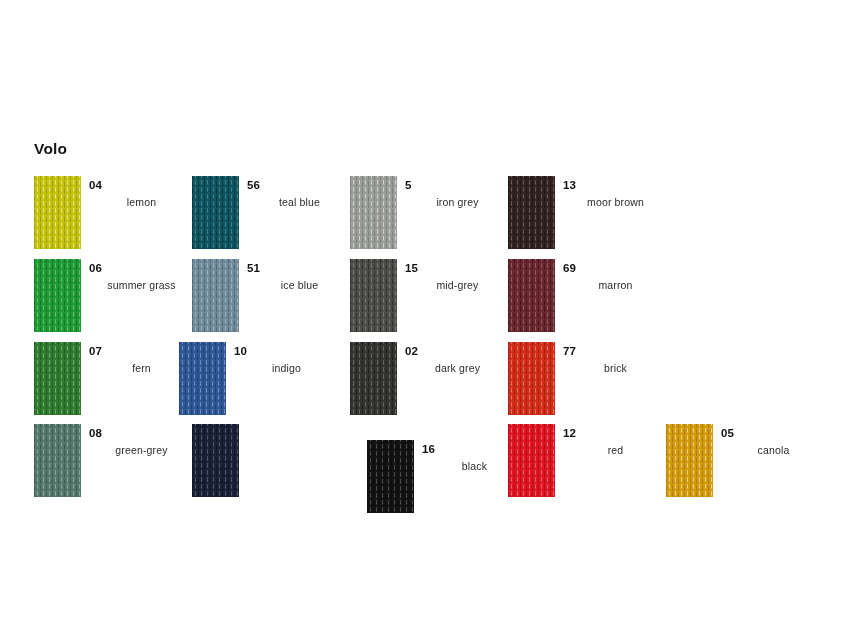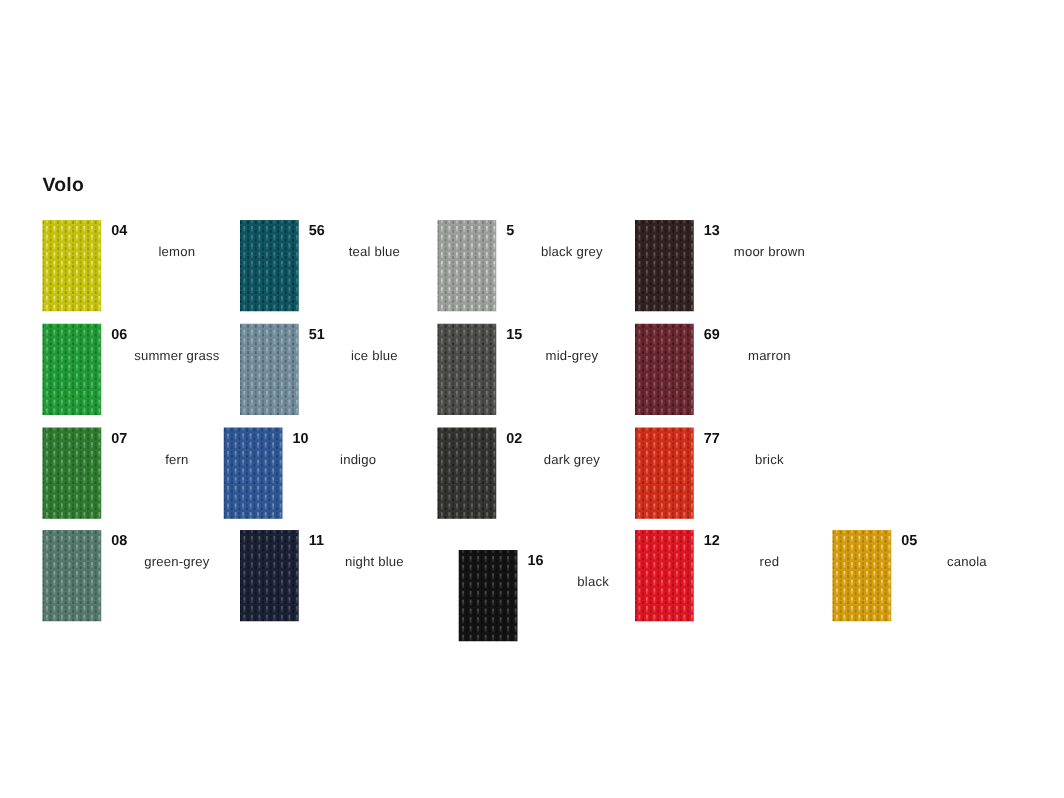--- a/index.html
+++ b/index.html
@@ -146,21 +146,21 @@
           <div class="code">56</div>
           <div class="name">teal blue</div>
         </div>
       </div>
       <div class="swatch-item" style="left: 316px; top: 0px;">
         <div class="chip light" style="background-color: rgb(154, 157, 153);">
           <div class="weave"></div>
         </div>
         <div class="labels">
           <div class="code">5</div>
-          <div class="name">black grey</div>
+          <div class="name">iron grey</div>
         </div>
       </div>
       <div class="swatch-item" style="left: 474px; top: 0px;">
         <div class="chip dark" style="background-color: rgb(50, 35, 34);">
           <div class="weave"></div>
         </div>
         <div class="labels">
           <div class="code">13</div>
           <div class="name">moor brown</div>
         </div>
@@ -243,24 +243,20 @@
         </div>
         <div class="labels">
           <div class="code">08</div>
           <div class="name">green-grey</div>
         </div>
       </div>
       <div class="swatch-item" style="left: 158px; top: 248px;">
         <div class="chip dark" style="background-color: rgb(27, 33, 54);">
           <div class="weave"></div>
         </div>
-        <div class="labels">
-          <div class="code">11</div>
-          <div class="name">night blue</div>
-        </div>
       </div>
       <div class="swatch-item" style="left: 316px; top: 264px; margin-left: 17px;">
         <div class="chip dark" style="background-color: rgb(19, 19, 19);">
           <div class="weave"></div>
         </div>
         <div class="labels">
           <div class="code">16</div>
           <div class="name">black</div>
         </div>
       </div>

